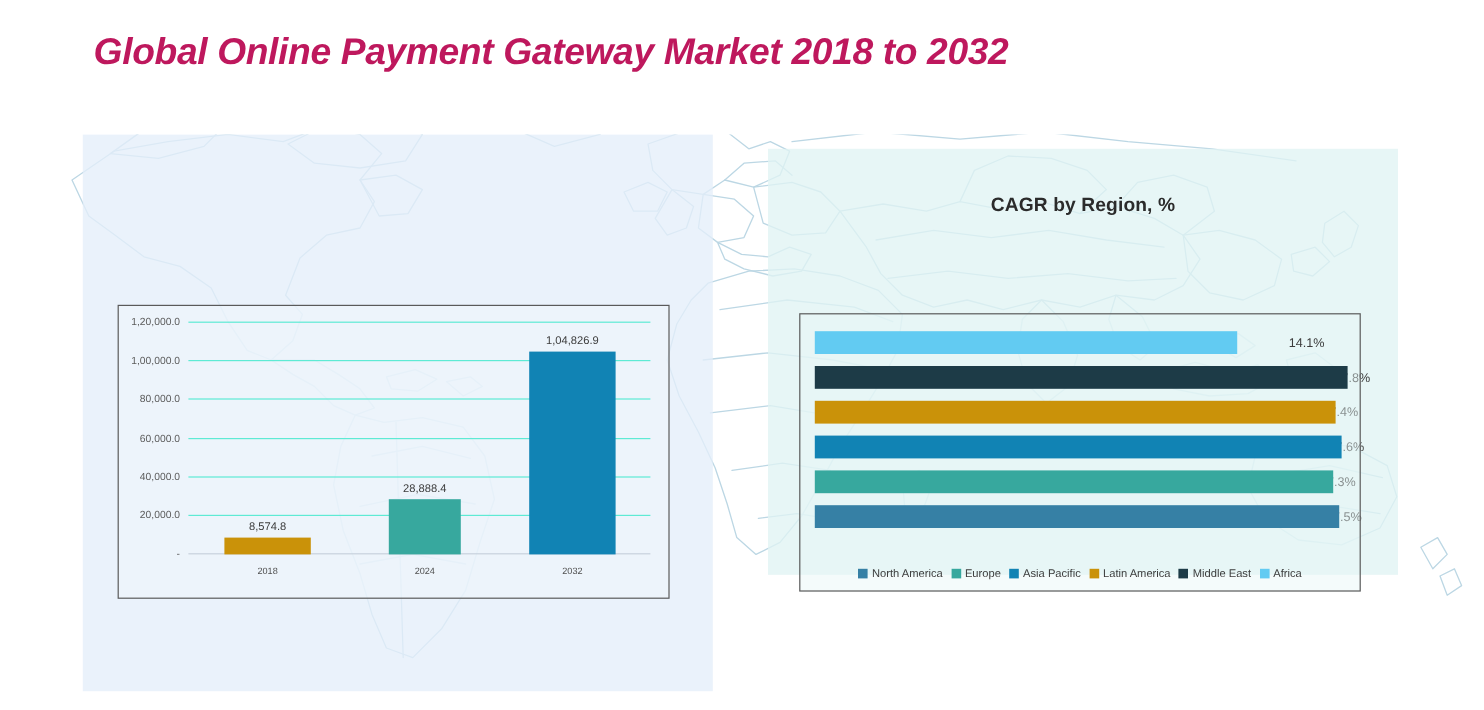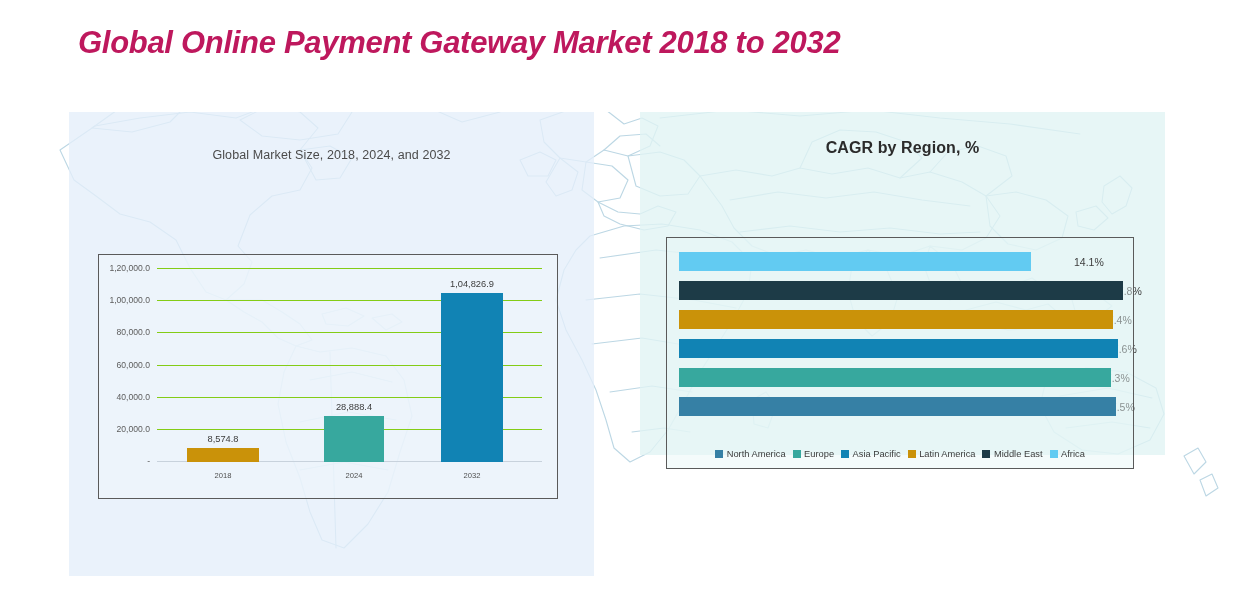--- a/index.html
+++ b/index.html
@@ -72,21 +72,21 @@
   .panel {
     position: absolute;
     z-index: 2;
   }
   #panel-left {
     left: 69px; top: 112px;
     width: 525px; height: 464px;
     background: rgba(228,238,250,0.78);
   }
   #panel-right {
-    left: 640px; top: 100px;
+    left: 640px; top: 124px;
     width: 525px; height: 355px;
     background: rgba(224,243,243,0.78);
   }
 
   .panel-title-block {
     position: absolute;
     left: 0; width: 100%;
     text-align: center;
     color: #2f2f2f;
   }
@@ -115,21 +115,21 @@
   
   #col-plot {
     position: absolute;
     left: 58px; top: 14px;
     width: 385px; height: 193px;
   }
   .gridline {
     position: absolute;
     left: 0; width: 100%;
     height: 1px;
-    background: #84cc16;
+    background: #5eead4;
   }
   .ytick {
     position: absolute;
     right: 100%;
     margin-right: 7px;
     transform: translateY(-50%);
     font-size: 8.6px;
     color: #5c5c5c;
     white-space: nowrap;
   }
@@ -272,21 +272,20 @@
 
         <path d="M640 90 L700 82 L770 86 L840 80 L910 88 L980 84 L1050 94 L1110 104"></path>
         <path d="M660 118 L730 110 L800 116 L870 110 L940 118 L1010 124 L1080 134"></path>
       </g>
     </svg>
   </div>
 
   <div class="panel" id="panel-left">
 
     <div class="panel-title-block" id="left-title-block">
-      <div id="left-subtitle">Global Market Size, 2018, 2024, and 2032</div>
     </div>
 
     <div class="chart-frame" id="chart-left-frame">
       <div id="col-plot">
 
         <div class="gridline" style="bottom:193px">
           <span class="ytick">1,20,000.0</span>
         </div>
         <div class="gridline" style="bottom:160.8px">
           <span class="ytick">1,00,000.0</span>
@@ -312,21 +311,21 @@
           <div class="col-bar" style="height:13.8px; background:#ca9209;"></div>
           <span class="col-cat">2018</span>
         </div>
 
         <div class="col-group" style="left:157px; width:60px;margin-left:10px;">
           <span class="col-value">28,888.4</span>
           <div class="col-bar" style="height:46.5px; background:#37a89e;"></div>
           <span class="col-cat">2024</span>
         </div>
 
-        <div class="col-group" style="left:284px; width:62px;">
+        <div class="col-group" style="left:284px; width:72px;">
           <span class="col-value">1,04,826.9</span>
           <div class="col-bar" style="height:168.6px; background:#1183b4;"></div>
           <span class="col-cat">2032</span>
         </div>
 
       </div>
     </div>
   </div>
 
   <div class="panel" id="panel-right">

